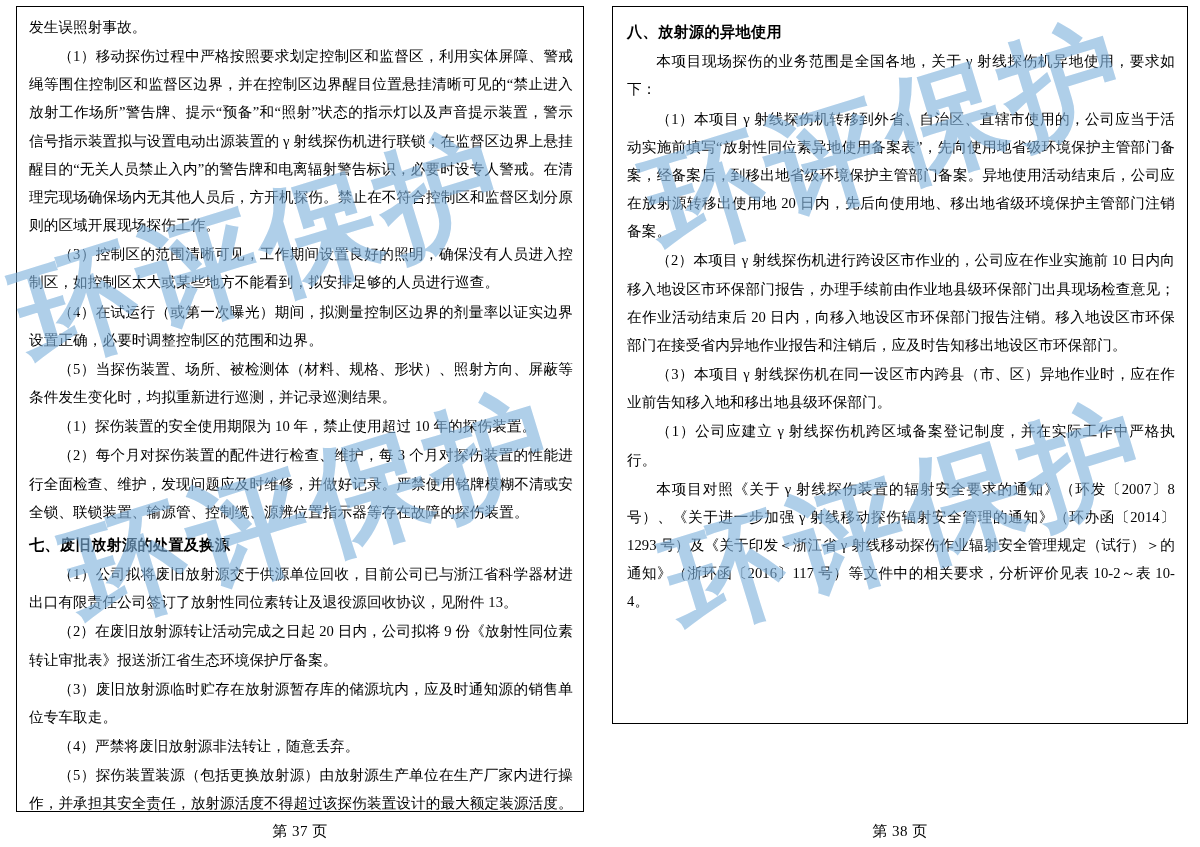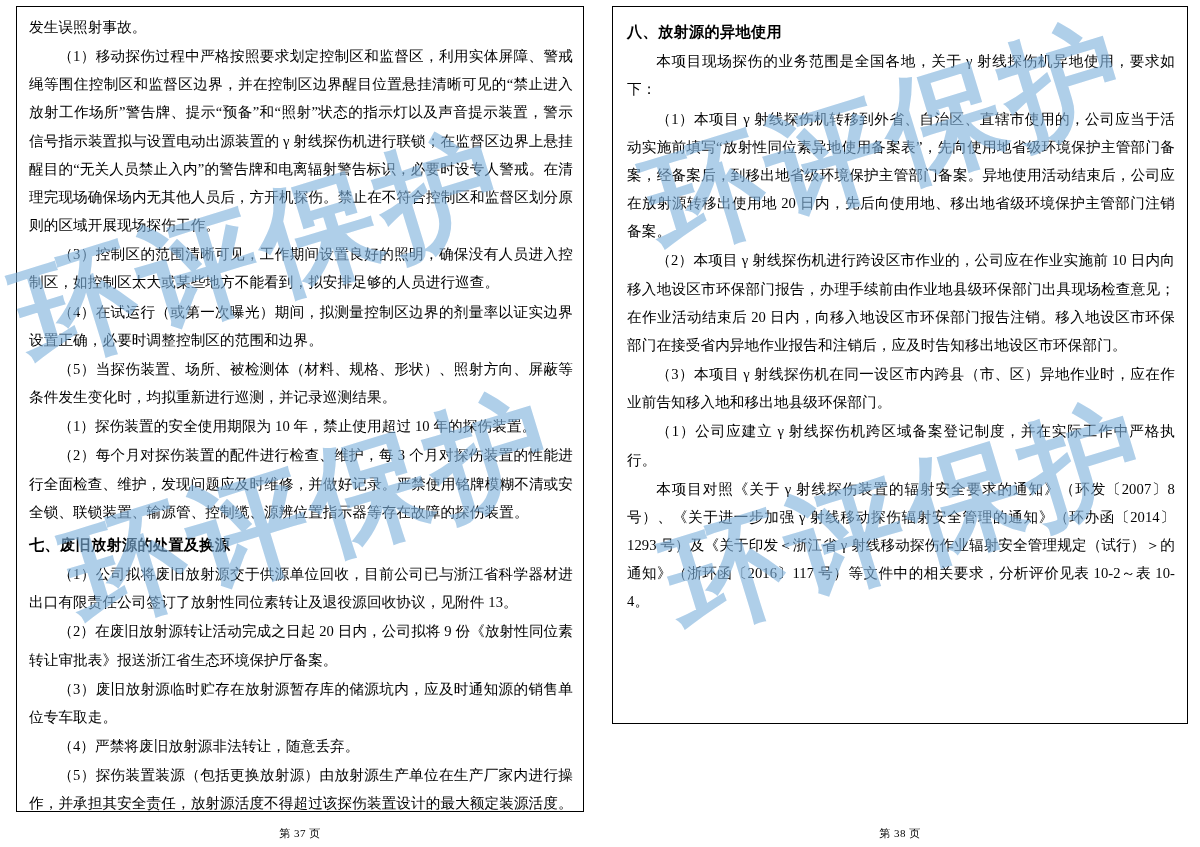--- a/index.html
+++ b/index.html
@@ -68,21 +68,21 @@
     line-height: 1.93;
     font-weight: bold;
     letter-spacing: 0.3px;
   }
   .footer {
     position: absolute;
     bottom: 4px;
     left: 0;
     width: 100%;
     text-align: center;
-    font-size: 11px;
+    font-size: 15px;
     letter-spacing: 0.5px;
   }
   .page-left .footer { bottom: 6px; }
   .page-right .footer { bottom: 6px; }
 
   
   .watermark {
     position: absolute;
     pointer-events: none;
     color: #7fb2dd;

